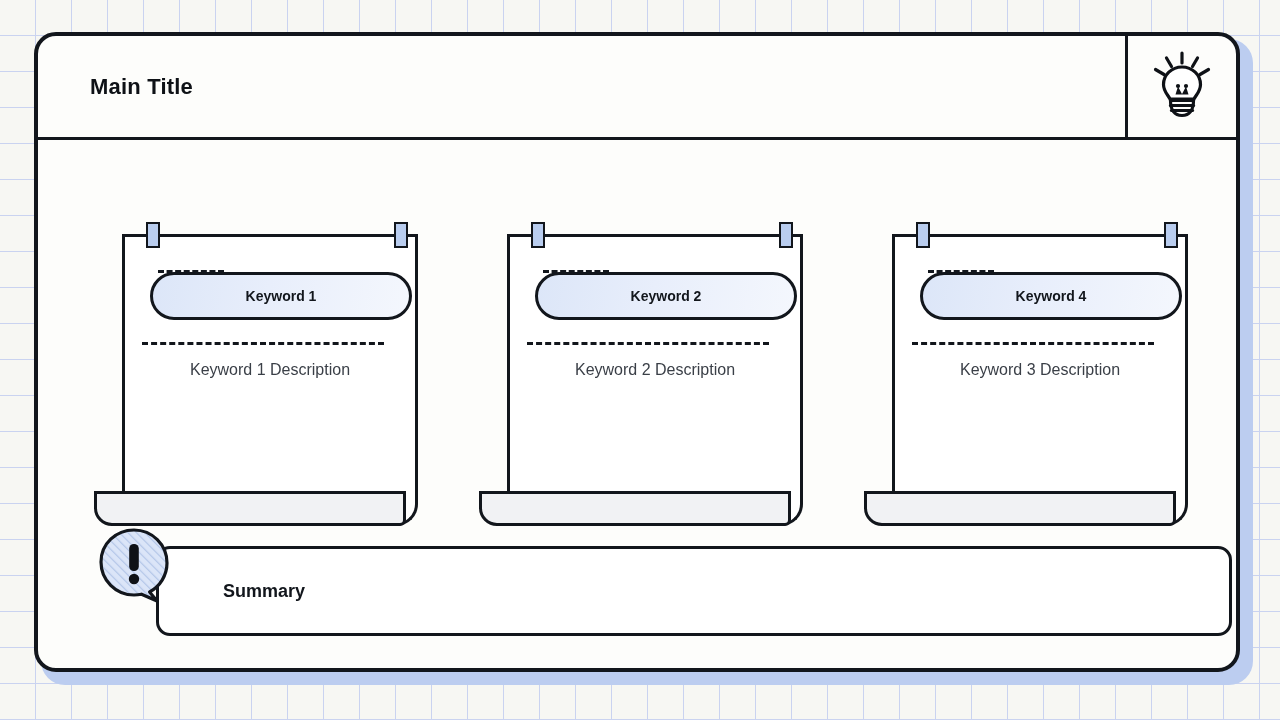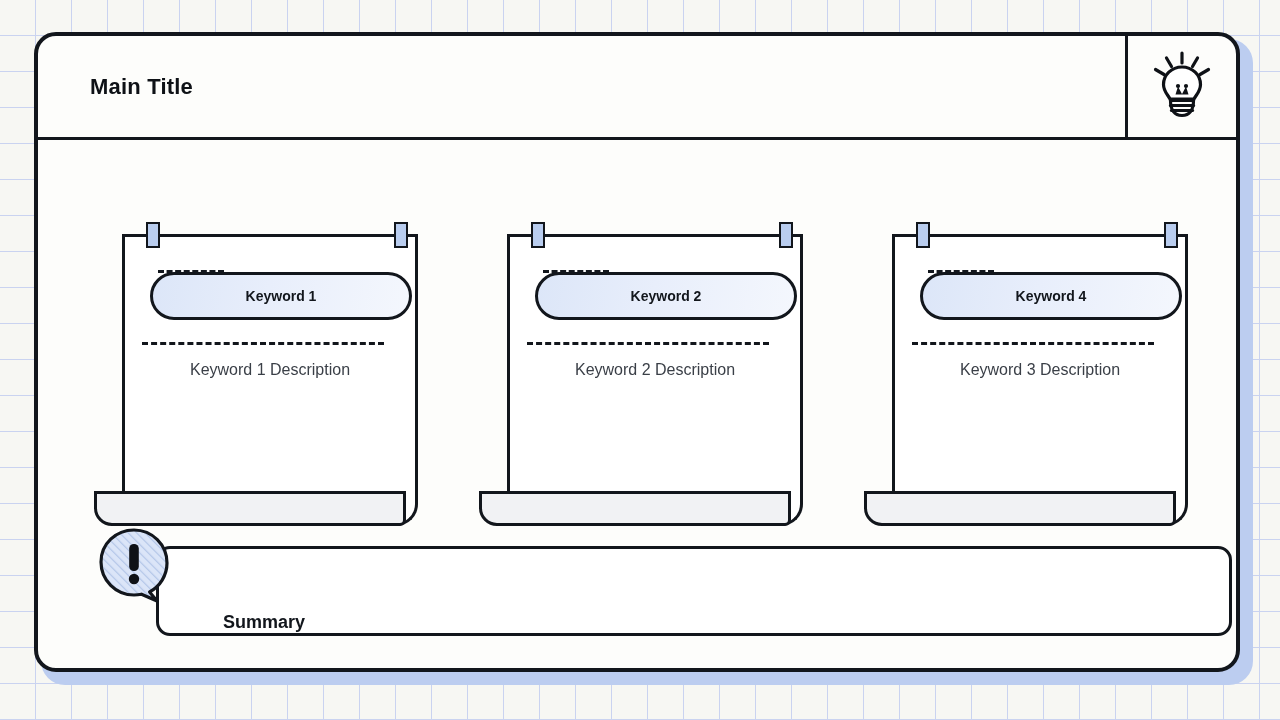--- a/index.html
+++ b/index.html
@@ -206,21 +206,21 @@
     position: absolute;
     left: 118px;
     top: 510px;
     width: 1076px;
     height: 90px;
     border: 3px solid #12161c;
     border-radius: 14px;
     background: #ffffff;
     box-sizing: border-box;
     display: flex;
-    align-items: flex-end;
+    align-items: center;
     padding-left: 64px;
   }
   #summary-label {
     font-size: 18px;
     font-weight: bold;
     color: #12161c;
   }
   #summary-bubble {
     position: absolute;
     left: 59px;

